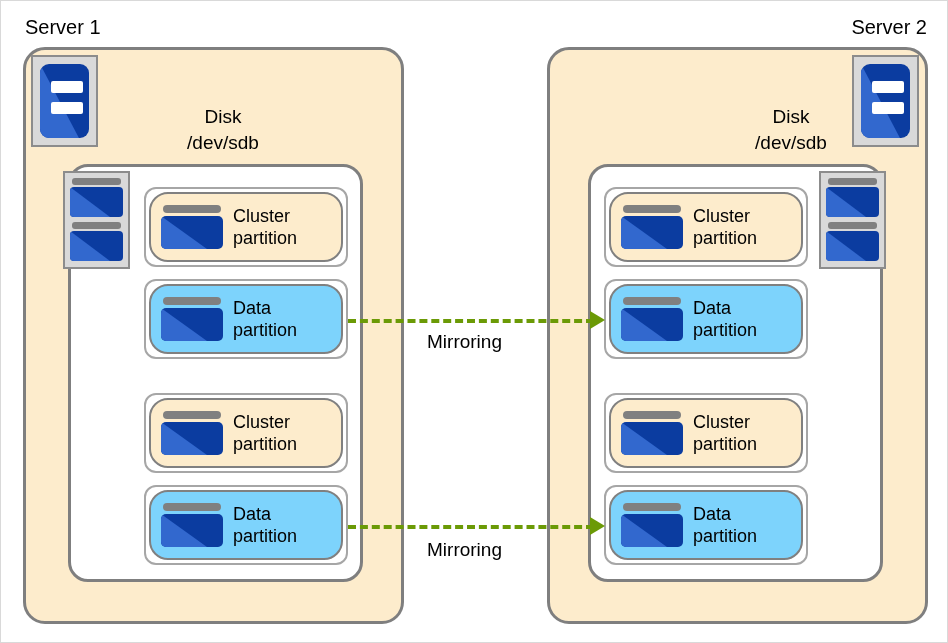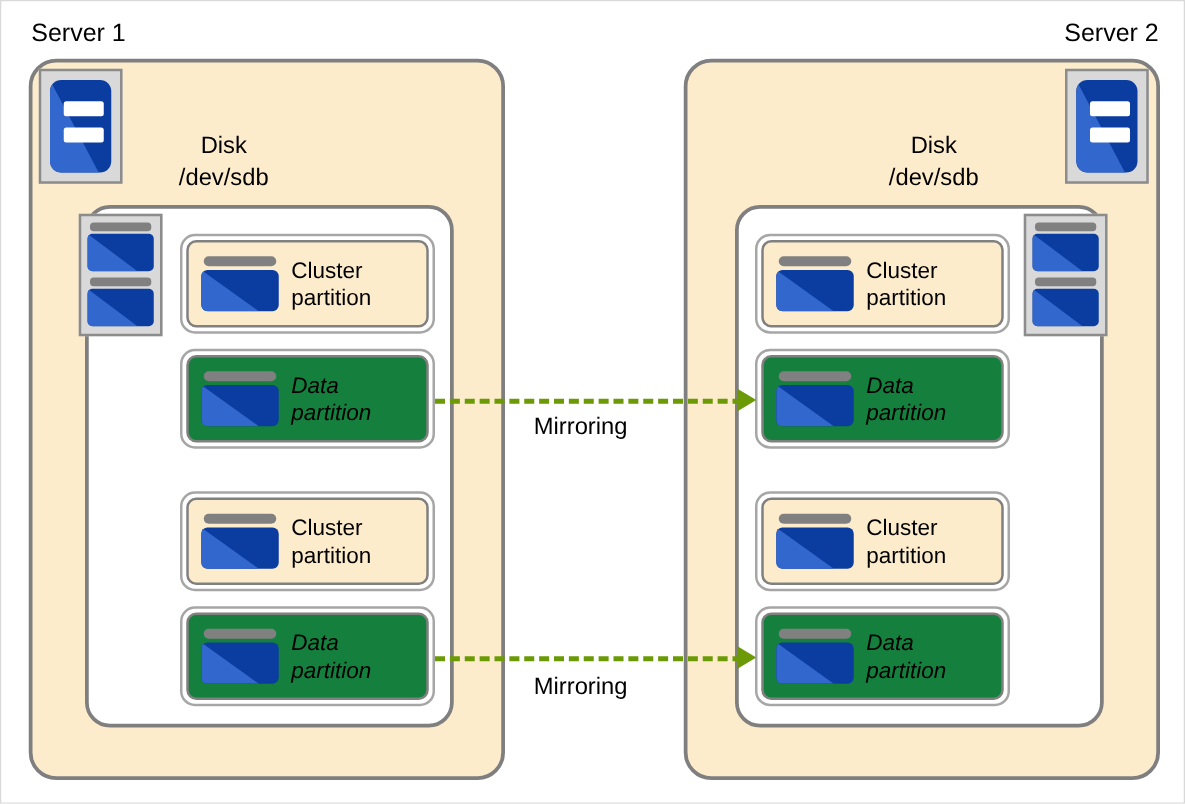--- a/index.html
+++ b/index.html
@@ -44,20 +44,21 @@
   #server2-box { left: 546px; top: 46px; width: 381px; height: 577px; }
 
   
   .disk-title {
     position: absolute;
     font-size: 19px;
     line-height: 26px;
     color: #000000;
     text-align: center;
     width: 160px;
+    padding-left: 44px;
   }
   #server1-disk-title { left: 98px; top: 103px; }
   #server2-disk-title { left: 666px; top: 103px; }
 
   
   .disk-box {
     position: absolute;
     background: #ffffff;
     border: 3px solid #7f7f7f;
     border-radius: 20px;
@@ -71,28 +72,28 @@
     position: absolute;
     border: 2px solid #a6a6a6;
     border-radius: 12px;
     box-sizing: border-box;
     padding: 3px;
   }
   .partition-inner {
     width: 100%;
     height: 100%;
     border: 2px solid #808080;
-    border-radius: 8px;
+    border-radius: 19px;
     box-sizing: border-box;
     display: flex;
     align-items: center;
     padding-left: 10px;
   }
   .partition.cluster .partition-inner { background: #fdeccc; }
-  .partition.data    .partition-inner { background: #15803d; font-style: italic; }
+  .partition.data    .partition-inner { background: #7dd3fc; }
 
   .partition-text {
     font-size: 18px;
     line-height: 22px;
     color: #000000;
     margin-left: 10px;
     white-space: nowrap;
   }
 
   

